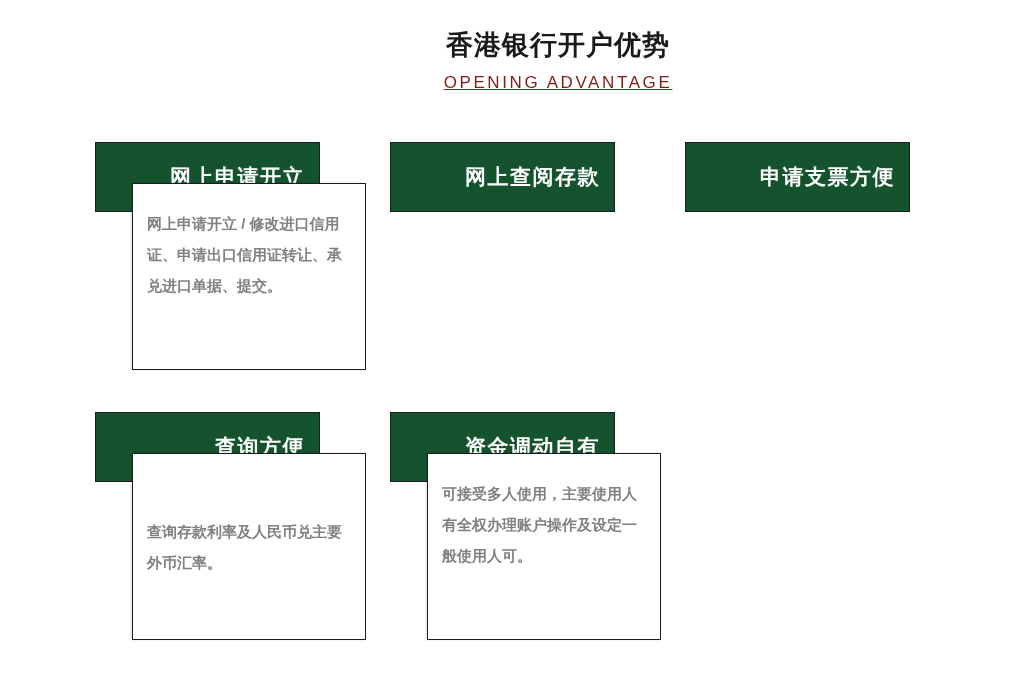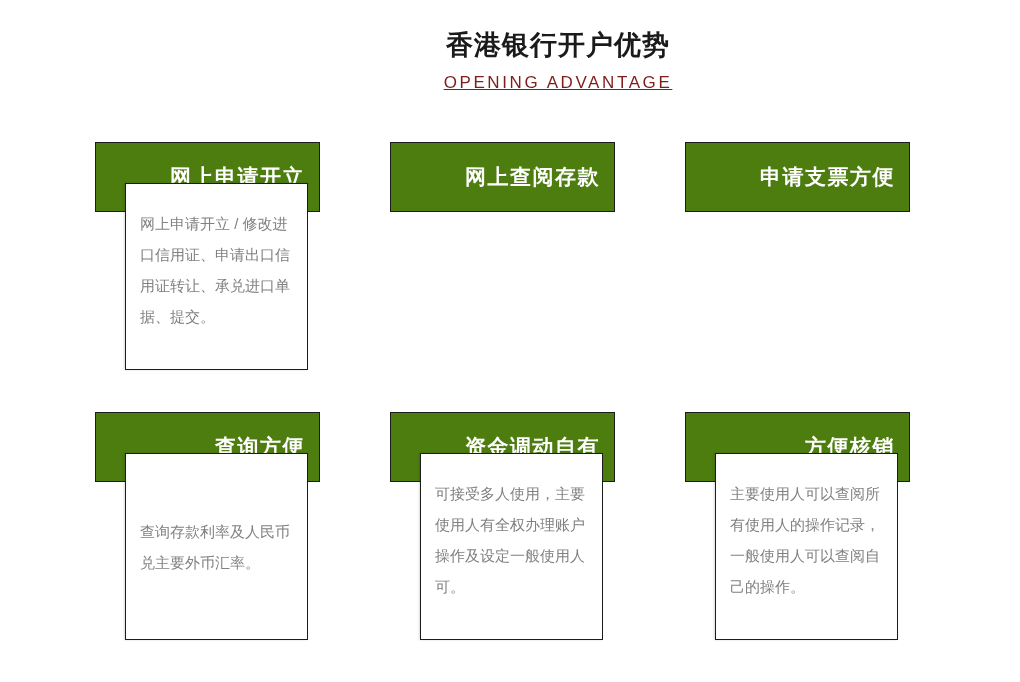--- a/index.html
+++ b/index.html
@@ -61,49 +61,50 @@
   .col-1 { left: 385px; }
   .col-2 { left: 680px; }
 
   
   .card-banner {
     position: absolute;
     left: 5px;
     top: 7px;
     width: 225px;
     height: 70px;
-    background: #4d7c0f;
+    background: #14532d;
     border: 1px solid #1c1c1c;
     box-sizing: border-box;
     z-index: 1;
   }
   .card-banner-title {
     position: absolute;
     right: 14px;
     top: 50%;
     transform: translateY(-50%);
     color: #ffffff;
     font-size: 21px;
     font-weight: bold;
     letter-spacing: 1.5px;
     white-space: nowrap;
     line-height: 28px;
   }
 
   
   .card-body {
     position: absolute;
-    left: 35px;
+    left: 42px;
     top: 48px;
-    width: 183px;
+    width: 234px;
     background: #ffffff;
     border: 1px solid #1c1c1c;
     box-sizing: border-box;
     z-index: 2;
     box-shadow: -1px 0 2px rgba(0,0,0,0.14);
+    font-weight: bold;
   }
   .card-body.h-short { height: 187px; }
   .card-body.h-tall  { height: 187px; }
 
   .card-text {
     color: #808080;
     font-size: 15px;
     line-height: 31px;
     padding: 0 14px;
     text-align: left;
@@ -168,24 +169,16 @@
 
     <div class="adv-card col-1">
       <div class="card-banner">
         <div class="card-banner-title">资金调动自有</div>
       </div>
       <div class="card-body h-tall align-top">
         <div class="card-text">可接受多人使用，主要使用人有全权办理账户操作及设定一般使用人可。</div>
       </div>
     </div>
 
-    <div class="adv-card col-2">
-      <div class="card-banner">
-        <div class="card-banner-title">方便核销</div>
-      </div>
-      <div class="card-body h-tall align-top">
-        <div class="card-text">主要使用人可以查阅所有使用人的操作记录，一般使用人可以查阅自己的操作。</div>
-      </div>
-    </div>
 
   </div>
 
 </div>
 
 </body></html>

